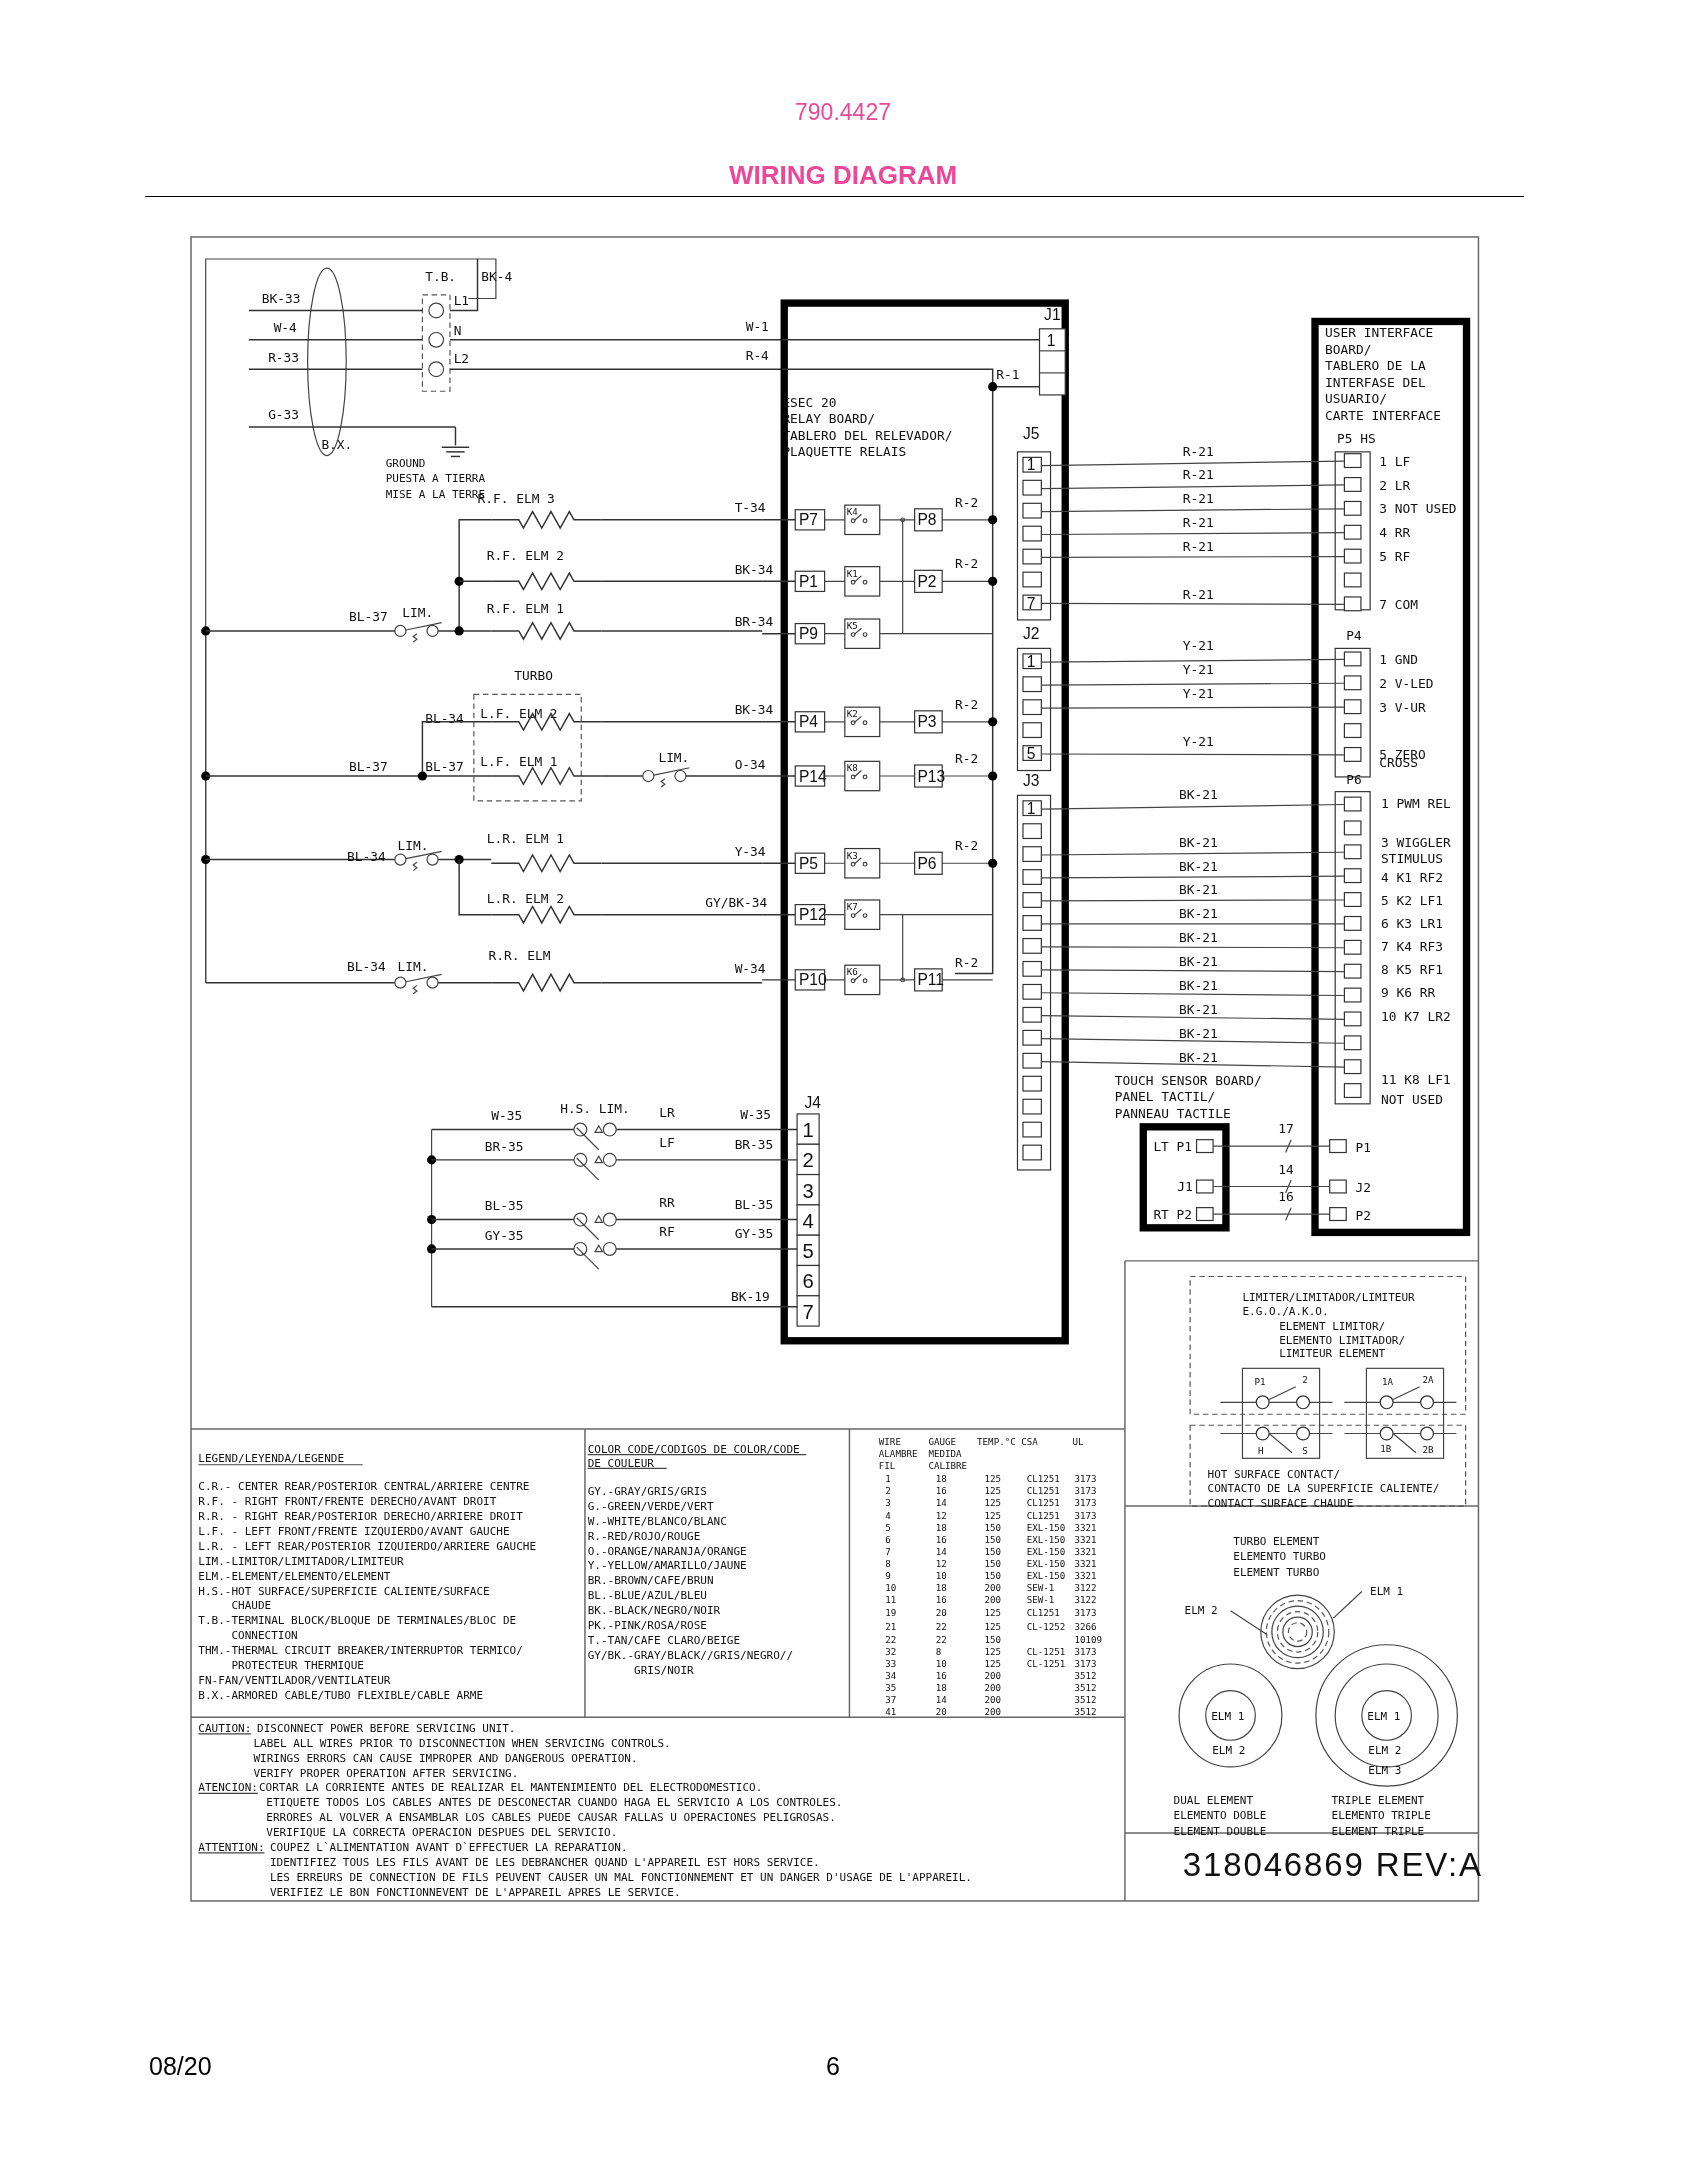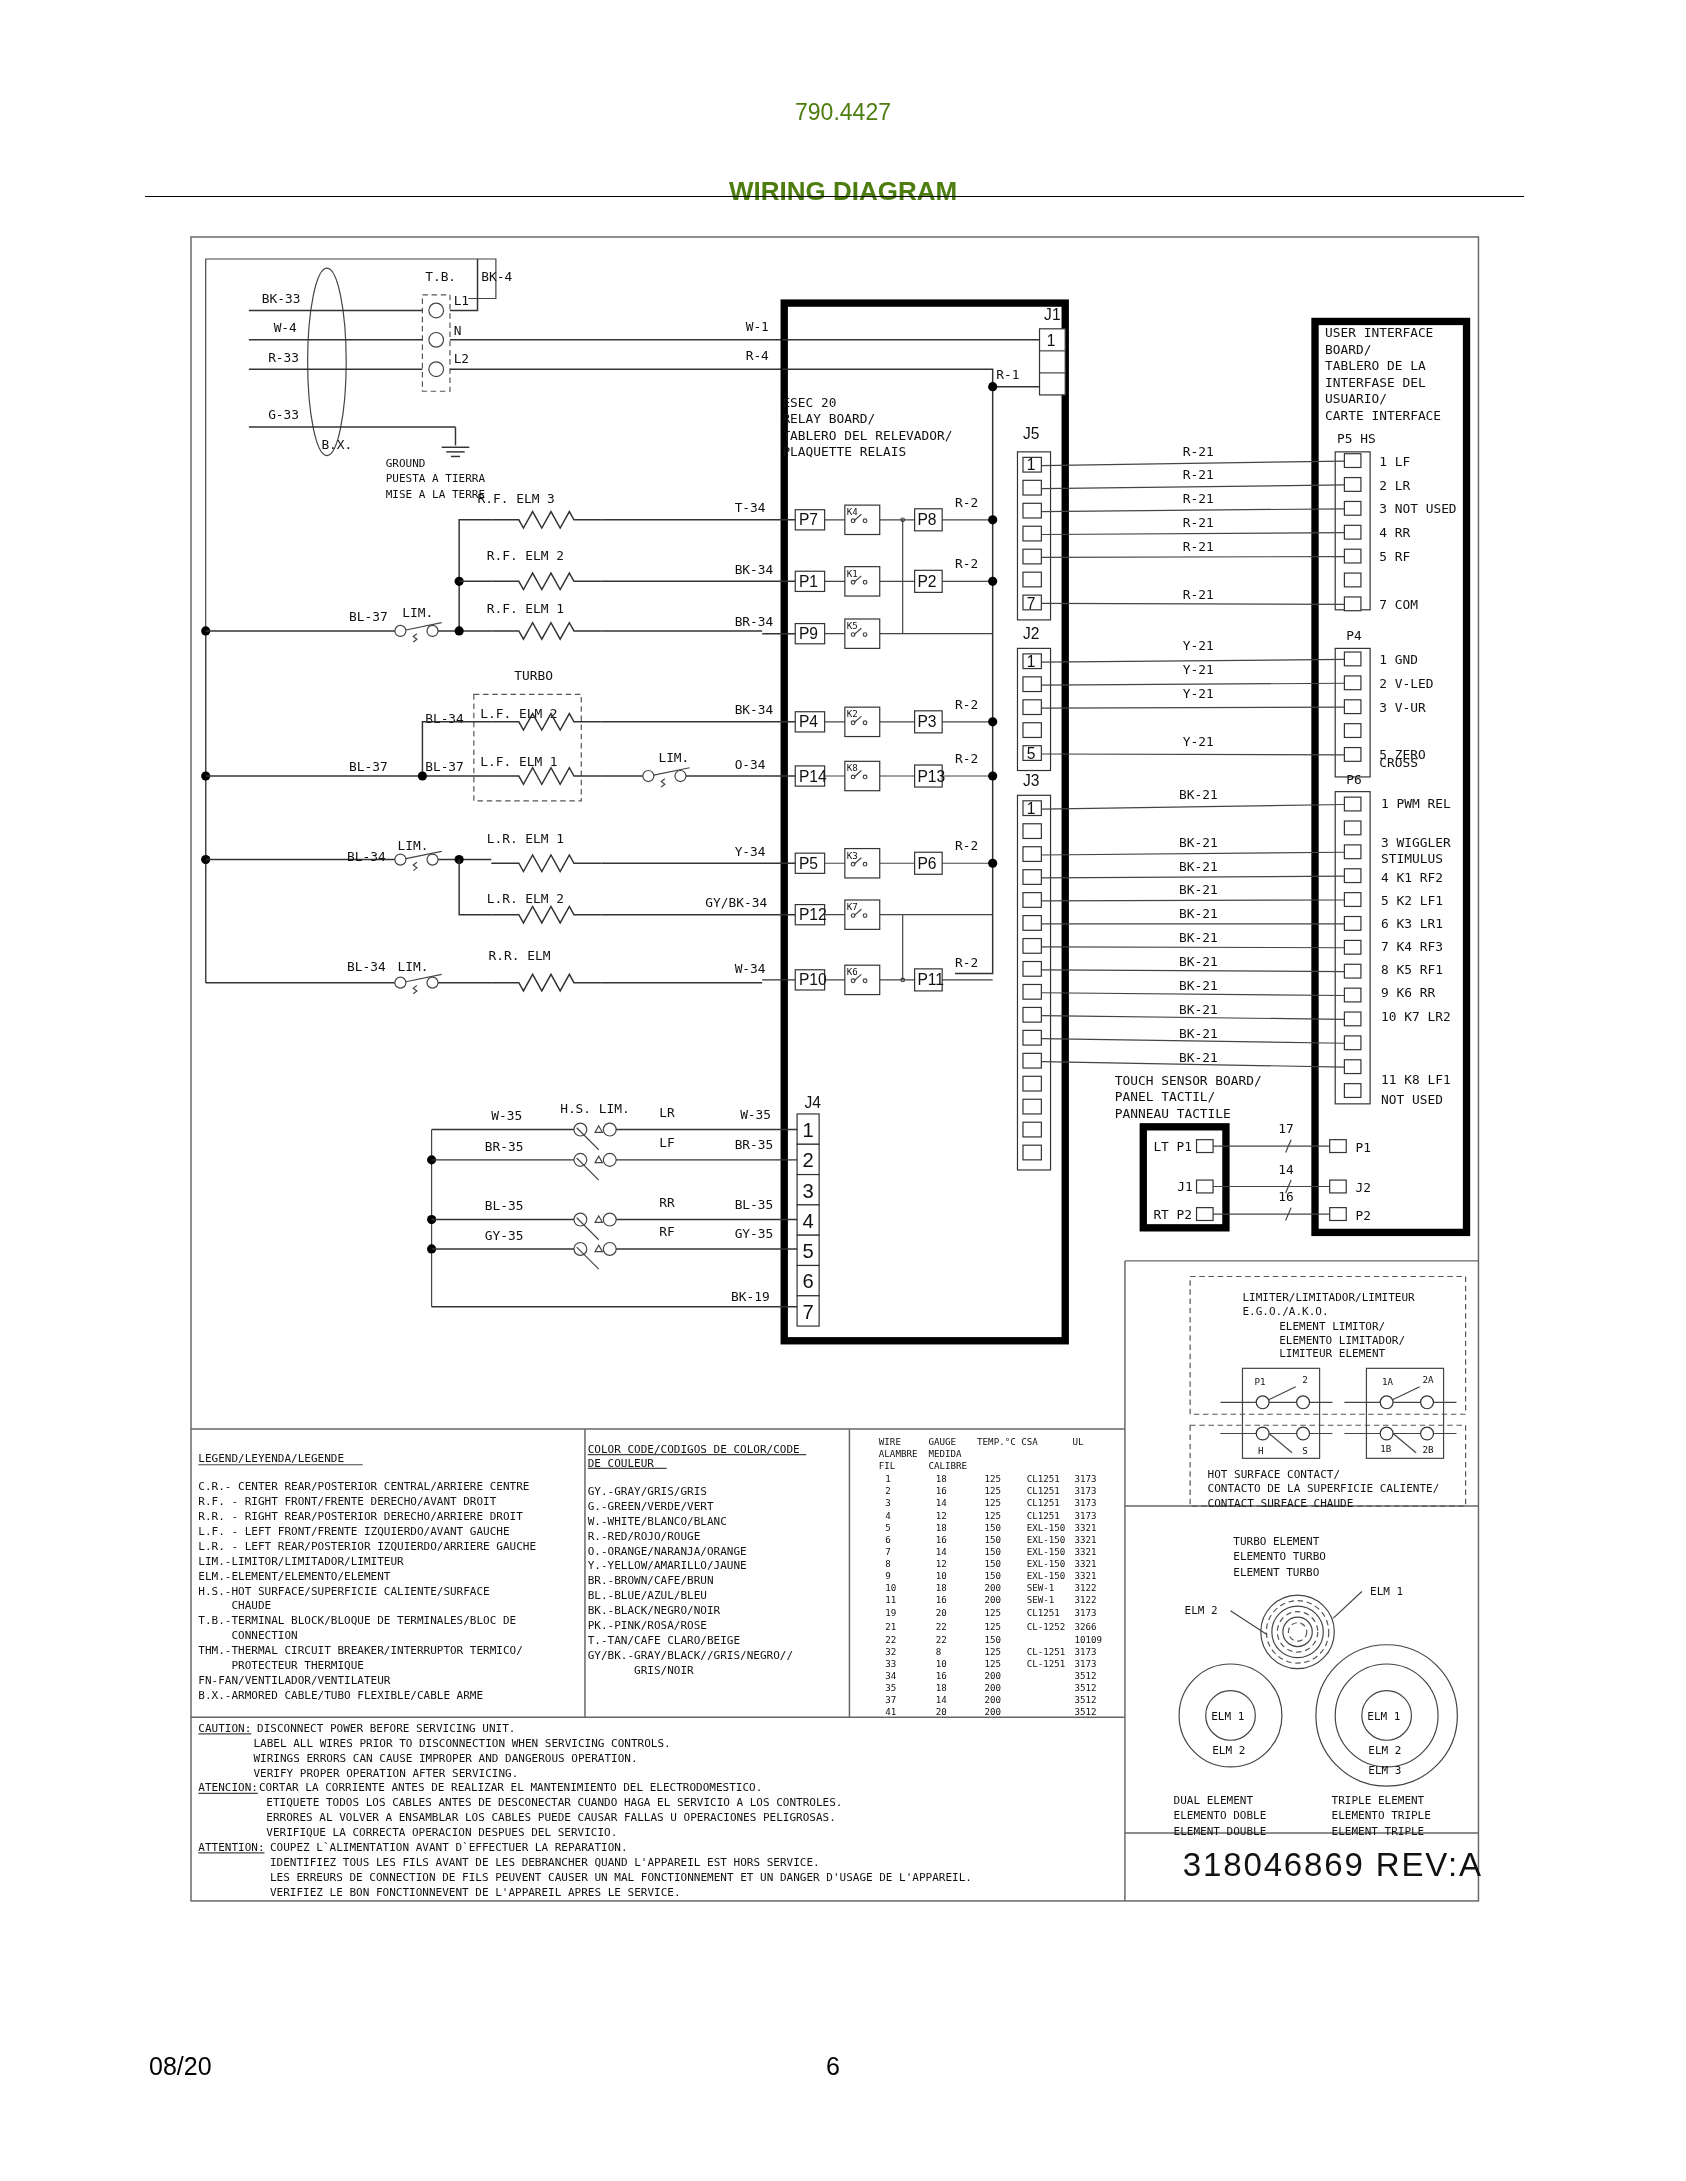--- a/index.html
+++ b/index.html
@@ -1,20 +1,20 @@
 <!DOCTYPE html>
 <html style="font-size:14.7px"><head>
 <meta charset="utf-8">
 <style>
   html,body{margin:0;padding:0;background:#fff;}
   body{width:1686px;height:2182px;position:relative;overflow:hidden;font-family:"Liberation Sans",sans-serif;}
   #sheet{position:absolute;left:0;top:0;width:1686px;height:2182px;}
-  .hdr{position:absolute;left:0;width:1686px;text-align:center;color:#4d7c0f;}
+  .hdr{position:absolute;left:0;width:1686px;text-align:center;color:#ec4899;}
   #doc-number{top:99px;font-size:23px;font-family:"Liberation Sans",sans-serif;}
-  #doc-title{top:160px;font-size:26px;font-weight:bold;font-family:"Liberation Sans",sans-serif;margin-top:16px;}
+  #doc-title{top:160px;font-size:26px;font-weight:bold;font-family:"Liberation Sans",sans-serif;}
   #rule{position:absolute;left:145px;top:196px;width:1379px;height:0;border-top:1.8px solid #000;}
   #footer-date{position:absolute;left:149px;top:2052px;font-size:25px;}
   #footer-page{position:absolute;left:826px;top:2052px;font-size:25px;}
   svg text{font-family:"DejaVu Sans Mono","Liberation Mono",monospace;fill:#111;}
   .w{stroke:#333;stroke-width:1.6;fill:none;}
   .thin{stroke:#444;stroke-width:1.3;fill:none;}
   .frame{stroke:#666;stroke-width:1.6;fill:none;}
   .board{stroke:#000;stroke-width:8;fill:none;}
   .dash{stroke:#555;stroke-width:1.3;fill:none;stroke-dasharray:6 4;}
   .dot{fill:#000;}

